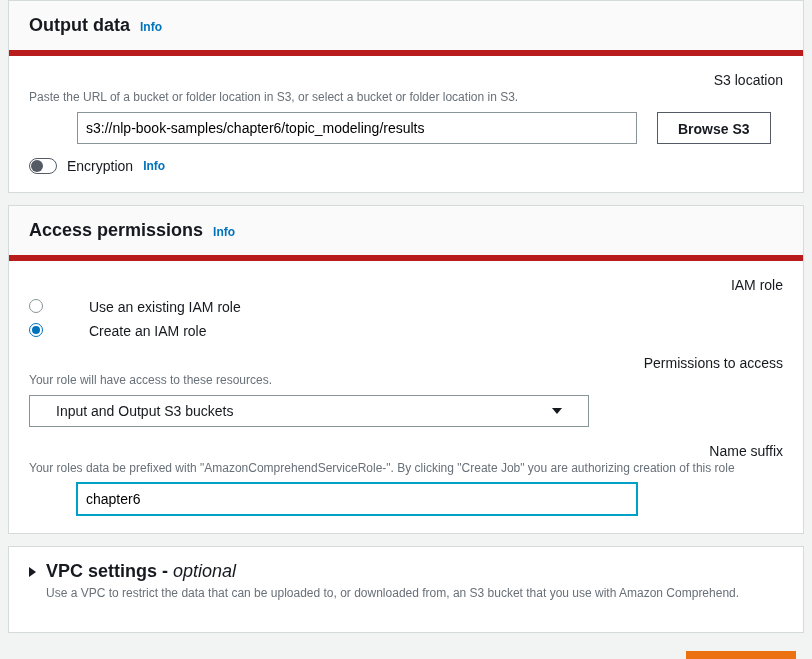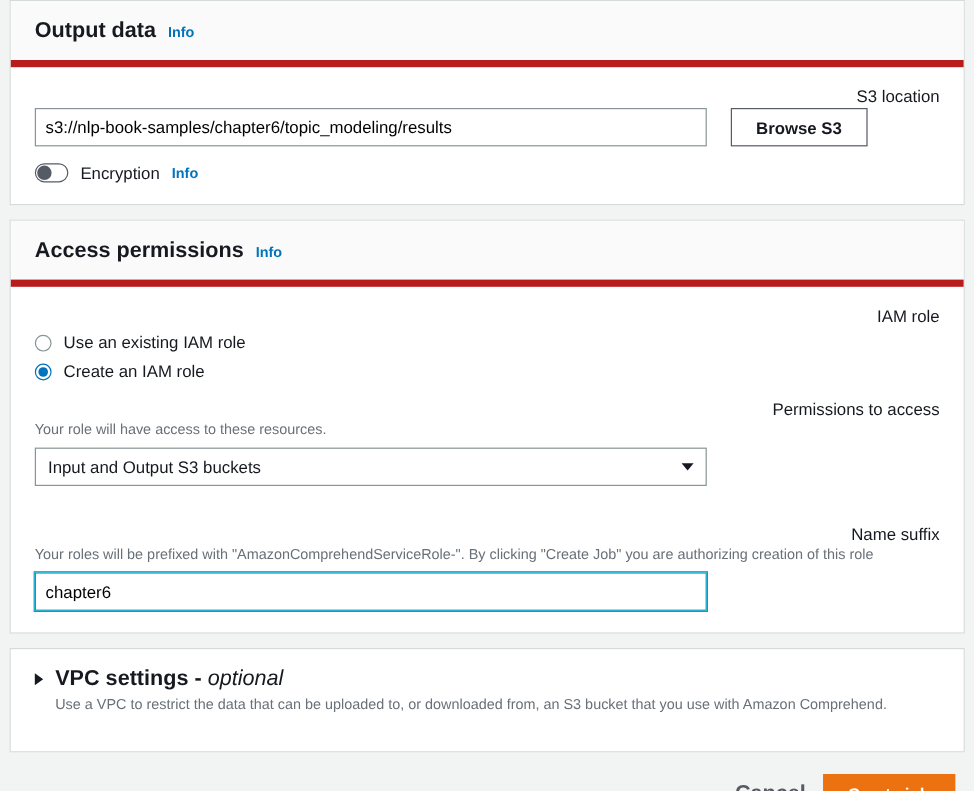--- a/index.html
+++ b/index.html
@@ -56,20 +56,21 @@
     gap: 20px;
   }
   input[type="text"] {
     border: 1px solid #879596;
     padding: 6px 8px;
     font-size: 14px;
     height: 32px;
     width: 560px;
     outline: none;
     font-family: inherit;
+    margin-left: 48px;
   }
   input[type="text"].focused {
     border: 1px solid #00a1c9;
     box-shadow: 0 0 0 1px #00a1c9;
   }
   .btn {
     border: 1px solid #545b64;
     background: #fff;
     padding: 8px 20px;
     height: 32px;
@@ -112,23 +113,24 @@
   .toggle-label {
     font-size: 14px;
     color: #16191f;
   }
   .radio-group {
     margin-top: 6px;
     margin-bottom: 16px;
   }
   .radio-row {
     display: flex;
-    align-items: flex-end;
+    align-items: flex-start;
     margin-bottom: 8px;
     cursor: pointer;
+    gap: 36px;
   }
   .radio {
     width: 14px;
     height: 14px;
     border: 1px solid #879596;
     border-radius: 50%;
     margin-right: 10px;
     position: relative;
     flex-shrink: 0;
   }
@@ -145,24 +147,24 @@
     border-radius: 50%;
     background: #0073bb;
   }
   .select {
     border: 1px solid #879596;
     height: 32px;
     width: 560px;
     display: flex;
     align-items: center;
     justify-content: space-between;
-    padding: 0 10px;
-    cursor: pointer;
-    background: #fff;
-    margin-bottom: 32px;
+    padding: 0 26px;
+    cursor: pointer;
+    background: #fff;
+    margin-bottom: 16px;
   }
   .select-caret {
     width: 0;
     height: 0;
     border-left: 5px solid transparent;
     border-right: 5px solid transparent;
     border-top: 6px solid #16191f;
   }
   .collapsed-panel {
     border: 1px solid #d5dbdb;
@@ -214,20 +216,21 @@
 </head>
 <body>
 
 <div class="panel">
   <div class="panel-header">
     <span class="panel-title">Output data</span>
     <span class="info-link">Info</span>
   </div>
   <div class="panel-body">
     <div class="field-label">S3 location</div>
+    <div class="field-hint">Paste the URL of a bucket or folder location in S3, or select a bucket or folder location in S3.</div>
     <div class="row">
       <input type="text" value="s3://nlp-book-samples/chapter6/topic_modeling/results" style="">
       <button class="btn">Browse S3</button>
     </div>
     <div class="toggle-row">
       <div class="toggle"></div>
       <span class="toggle-label">Encryption</span>
       <span class="info-link">Info</span>
     </div>
   </div>
@@ -252,21 +255,21 @@
     </div>
 
     <div class="field-label">Permissions to access</div>
     <div class="field-hint">Your role will have access to these resources.</div>
     <div class="select">
       <span>Input and Output S3 buckets</span>
       <span class="select-caret"></span>
     </div>
 
     <div class="field-label">Name suffix</div>
-    <div class="field-hint">Your roles will be prefixed with "AmazonComprehendServiceRole-". By clicking "Create Job" you are authorizing creation of this role</div>
+    <div class="field-hint">Your roles data be prefixed with "AmazonComprehendServiceRole-". By clicking "Create Job" you are authorizing creation of this role</div>
     <input type="text" class="focused" value="chapter6" style="">
   </div>
 </div>
 
 <div class="collapsed-panel">
   <div class="collapsed-header">
     <span class="caret-right"></span>
     <span class="collapsed-title">
       <span>VPC settings - </span><span class="optional">optional</span>
     </span>

